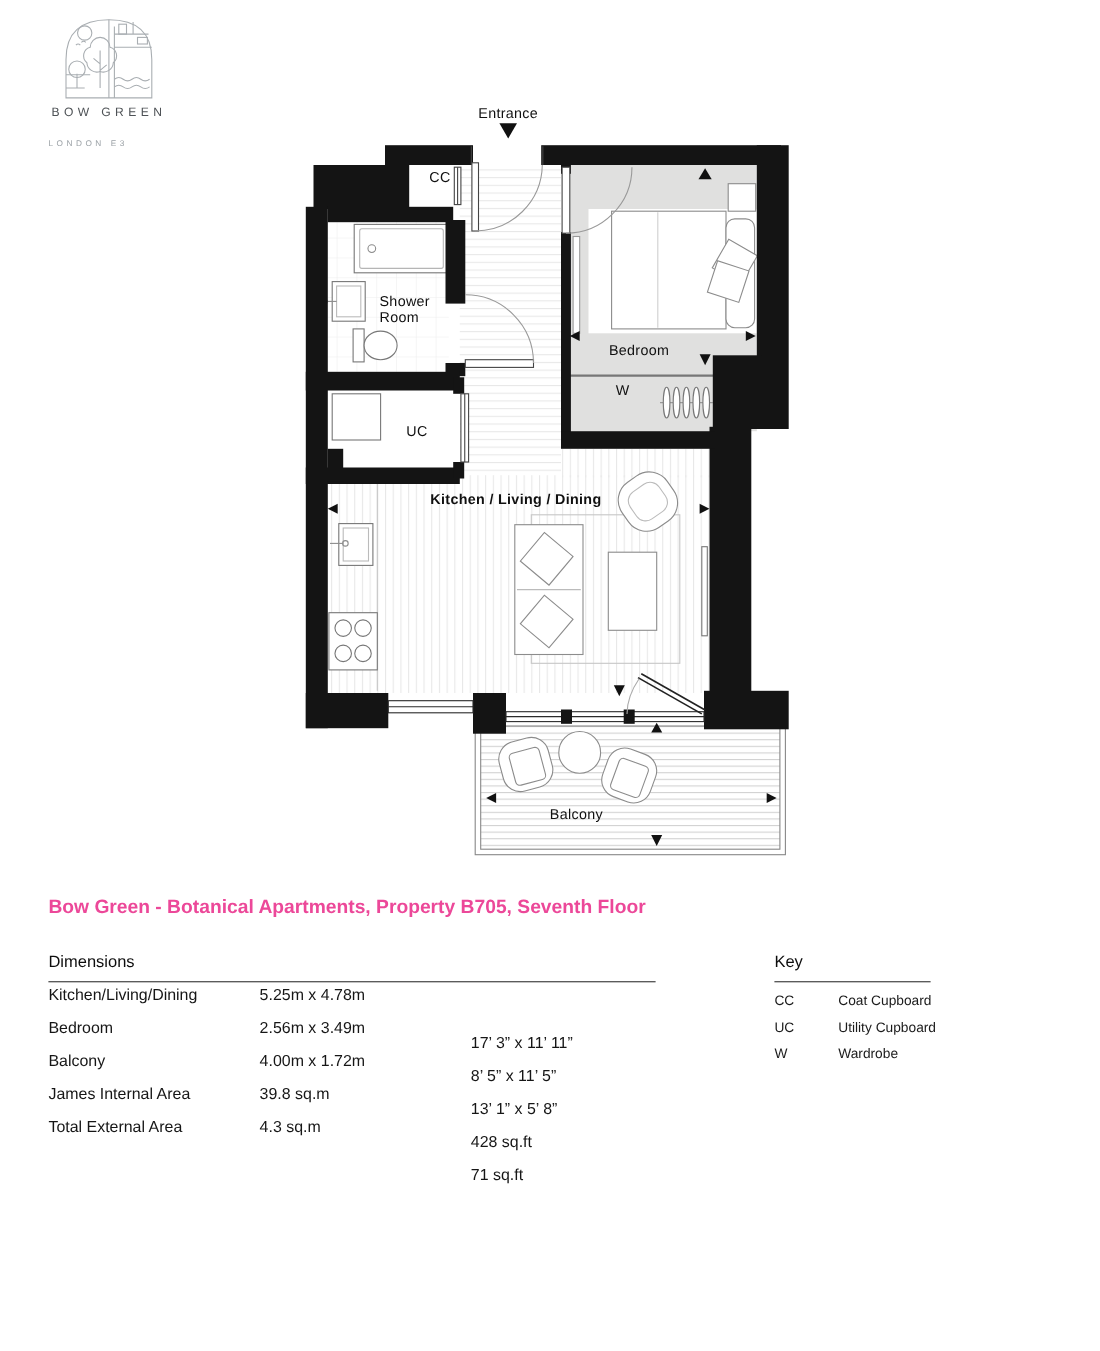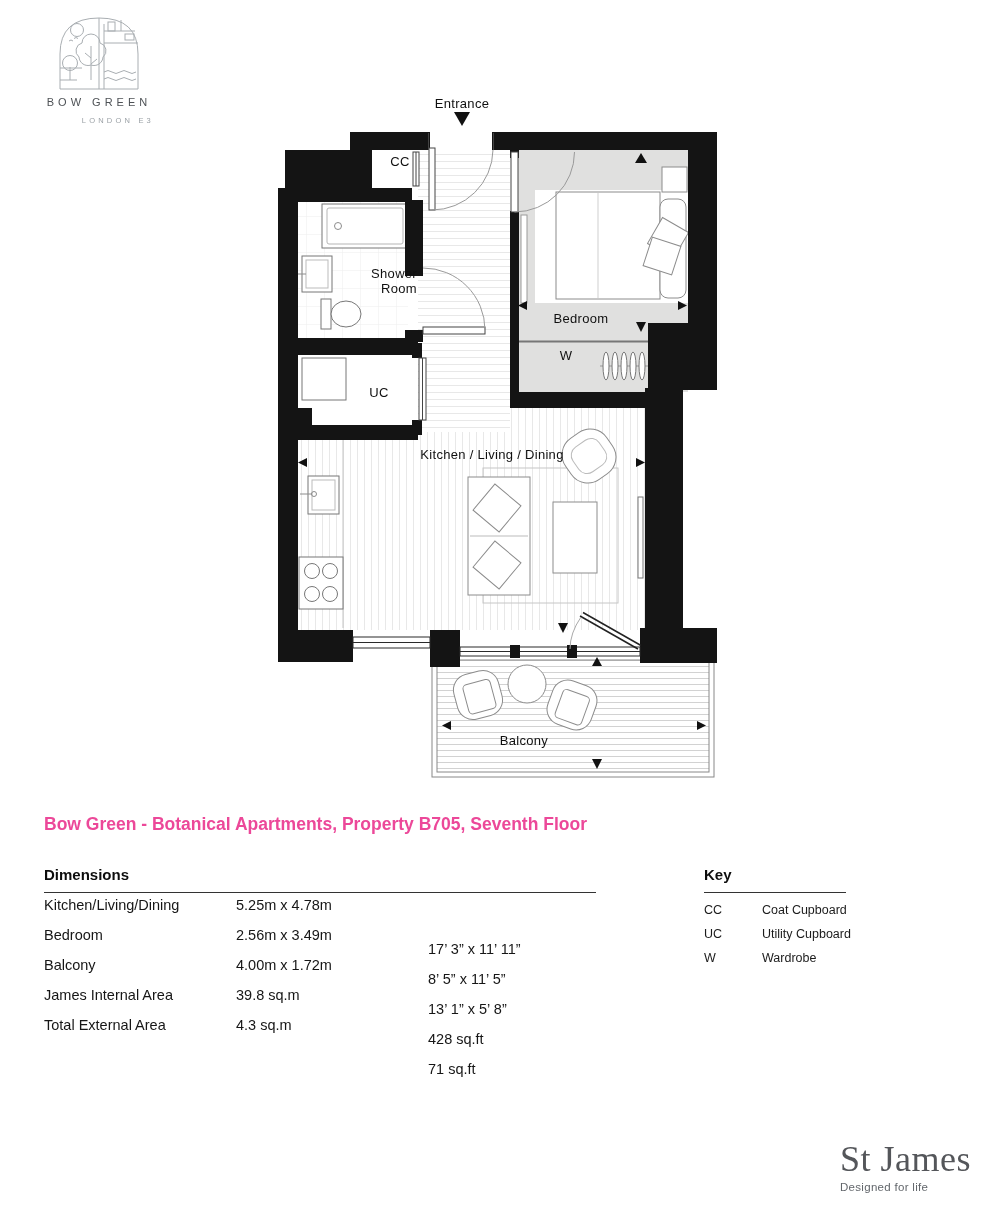--- a/index.html
+++ b/index.html
@@ -3,32 +3,32 @@
 <meta charset="utf-8">
 <style>
   html,body{margin:0;padding:0;background:#fff;}
   .page{position:relative;width:1000px;height:1228px;background:#fff;overflow:hidden;
         font-family:"Liberation Sans",sans-serif;color:#111;}
   
   .logo{position:absolute;left:44px;top:10px;width:110px;}
   .logo svg{display:block;margin:0 auto;}
   .logo-name{margin-top:6px;text-align:center;font-size:11px;letter-spacing:4px;
              color:#4e5256;font-weight:500;white-space:nowrap;}
-  .logo-loc{margin-top:8px;text-align:right;font-size:7.5px;letter-spacing:3.2px;
+  .logo-loc{margin-top:18px;text-align:left;font-size:7.5px;letter-spacing:3.2px;
             color:#9ba1a6;white-space:nowrap;}
   
   .plan-svg{position:absolute;left:270px;top:90px;}
   .plan-label{position:absolute;transform:translate(-50%,-50%);font-size:13px;
               letter-spacing:.3px;color:#101010;white-space:nowrap;z-index:5;}
-  .plan-label.wrap{white-space:normal;width:72px;text-align:right;line-height:1.15;}
+  .plan-label.wrap{white-space:normal;width:72px;text-align:left;line-height:1.15;}
   
   .title{position:absolute;left:44px;top:814px;font-size:17.5px;font-weight:bold;color:#ec4899;}
   
   .dims{position:absolute;left:44px;top:866px;width:552px;}
-  .sec-head{font-size:15px;font-weight:bold;color:#0d0d0d;height:20px;}
+  .sec-head{font-size:15px;font-weight:normal;color:#0d0d0d;height:20px;}
   .sec-rule{height:0;border-bottom:1.5px solid #333;margin-top:6px;}
   .dim-row{display:flex;height:30px;font-size:14.5px;color:#161616;}
   .dim-row .c1{width:192px;}
   .dim-row .c2{width:192px;}
   .dim-row .c3{flex:1;margin-top:44px;}
   .dims .rows{margin-top:4px;}
   
   .key{position:absolute;left:704px;top:866px;width:160px;}
   .key .sec-rule{width:142px;}
   .key-row{display:flex;height:24px;align-items:center;font-size:12.5px;color:#1b1b1b;}
@@ -266,21 +266,21 @@
       <polygon points="592,759 602,759 597,769"></polygon>
     </g>
   </svg>
 
   <div class="plan-label" style="left:462px;top:103px;">Entrance</div>
   <div class="plan-label" style="left:400px;top:161px;">CC</div>
   <div class="plan-label wrap" style="left:381px;top:282px;">Shower Room</div>
   <div class="plan-label" style="left:379px;top:392px;">UC</div>
   <div class="plan-label" style="left:581px;top:318px;">Bedroom</div>
   <div class="plan-label" style="left:566px;top:355px;">W</div>
-  <div class="plan-label" style="left:492px;top:454px;">Kitchen / Living / Dining</div>
+  <div class="plan-label" style="left:469px;top:454px;font-weight:bold;">Kitchen / Living / Dining</div>
   <div class="plan-label" style="left:524px;top:740px;">Balcony</div>
 
   <div class="title">Bow Green - Botanical Apartments, Property B705, Seventh Floor</div>
 
   <div class="dims">
     <div class="sec-head">Dimensions</div>
     <div class="sec-rule"></div>
     <div class="rows">
       <div class="dim-row">
         <span class="c1">Kitchen/Living/Dining</span>
@@ -322,18 +322,14 @@
         <span class="k1">UC</span>
         <span class="k2">Utility Cupboard</span>
       </div>
       <div class="key-row">
         <span class="k1">W</span>
         <span class="k2">Wardrobe</span>
       </div>
     </div>
   </div>
 
-  <div class="brand">
-    <div class="brand-name">St James</div>
-    <div class="brand-tag">Designed for life</div>
-  </div>
 
 </div>
 
 </body></html>

